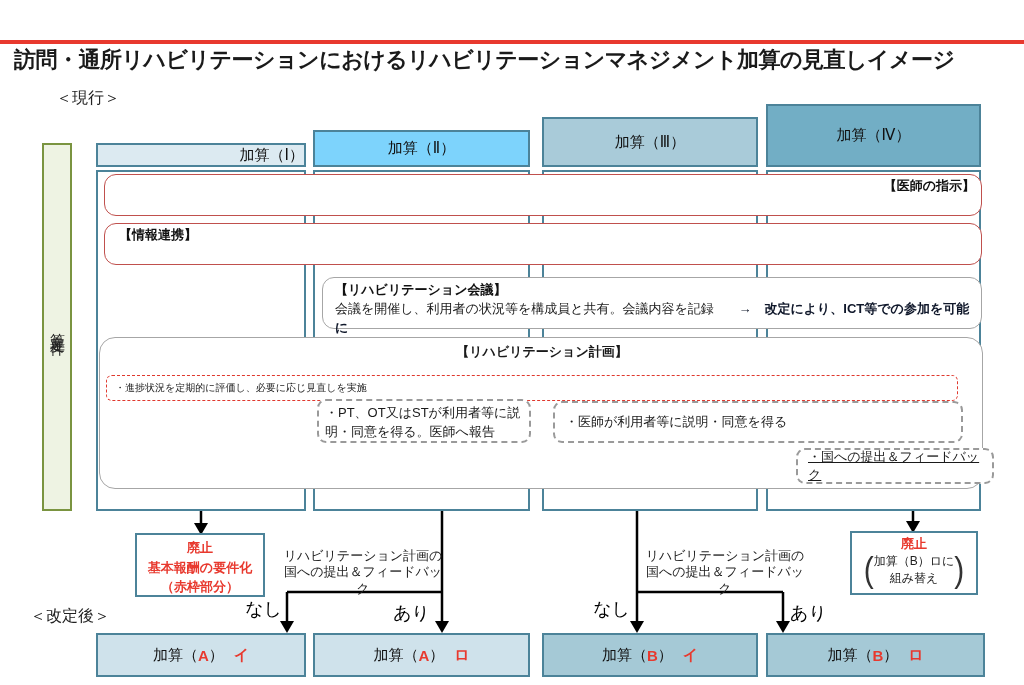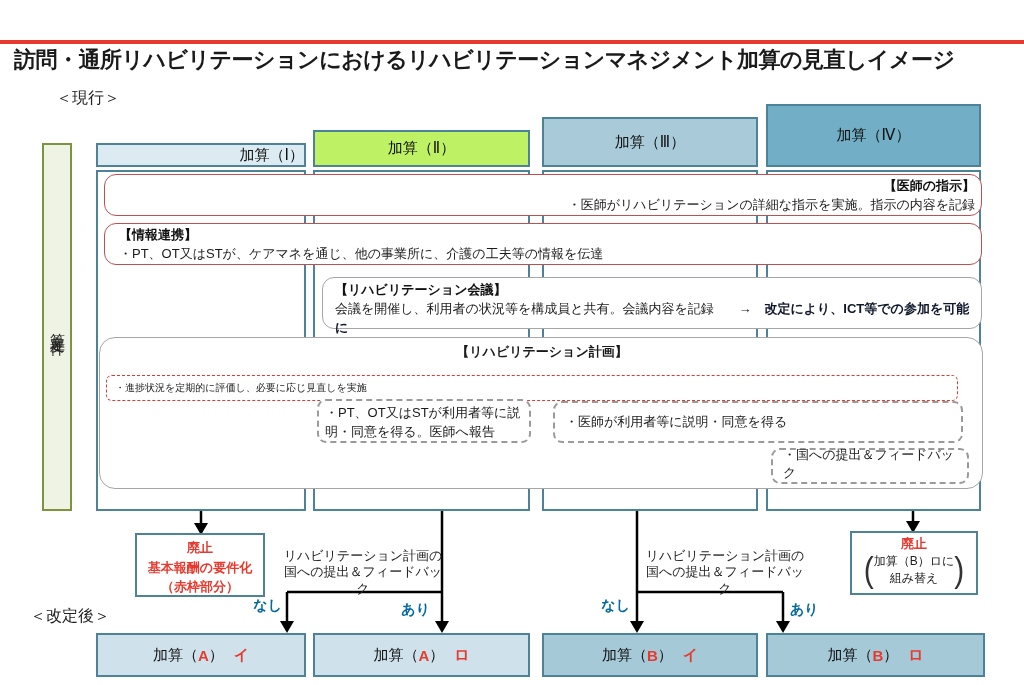--- a/index.html
+++ b/index.html
@@ -39,37 +39,37 @@
   .red-note{color:#0f172a;font-weight:bold;margin-left:21px;}
 
   .plan-box{left:99px;top:337px;width:884px;height:152px;border:1.8px solid #a6a6a6;
             border-radius:16px;background:#fff;}
   .plan-title{left:0;top:5px;width:884px;text-align:center;font-size:13px;font-weight:bold;}
   .dashed-red{left:6px;top:37px;width:852px;height:26px;border:1.5px dashed #e0392e;
               border-radius:6px;font-size:10px;line-height:23px;padding-left:8px;background:#fff;}
   .dashed-gray{border:2px dashed #9a9a9a;border-radius:9px;background:#fff;font-size:13px;}
   .plan-pt{left:217px;top:61px;width:214px;height:44px;padding:3px 6px 0 6px;line-height:1.45;}
   .plan-doc{left:453px;top:63px;width:410px;height:42px;display:flex;align-items:center;padding-left:10px;}
-  .plan-submit{left:671px;top:110px;width:198px;height:36px;display:flex;align-items:flex-end;padding-left:10px;}
+  .plan-submit{left:696px;top:110px;width:198px;height:36px;display:flex;align-items:center;padding-left:10px;text-decoration:underline;}
 
   .arrows{left:0;top:0;pointer-events:none;}
 
   .abolish{border:2.5px solid #4c8399;background:#fff;text-align:center;}
   .abolish-left{left:135px;top:533px;width:130px;height:64px;font-size:13px;font-weight:bold;
                 color:#e8392e;line-height:1.5;padding-top:3px;}
   .abolish-right{left:850px;top:531px;width:128px;height:64px;padding-top:2px;}
   .abolish-right .t1{font-size:13px;font-weight:bold;color:#e8392e;}
   .paren-row{display:flex;align-items:center;justify-content:center;}
   .bigparen{font-size:30px;font-weight:300;color:#333;line-height:1;transform:scaleY(1.15);}
   .paren-mid{font-size:12px;color:#222;line-height:1.4;}
 
   .branch-label{font-size:13px;line-height:1.25;text-align:center;color:#222;}
   .bl2{left:283px;top:548px;width:160px;}
   .bl3{left:645px;top:548px;width:160px;}
-  .yn{font-size:14px;color:#0369a1;font-weight:bold;}
+  .yn{font-size:18px;color:#000000;}
   .no2{left:230px;top:597px;width:52px;text-align:right;}
   .yes2{left:378px;top:601px;width:52px;text-align:right;}
   .no3{left:578px;top:597px;width:52px;text-align:right;}
   .yes3{left:790px;top:601px;width:52px;text-align:left;}
 
   .revised-box{top:633px;height:44px;border:2.5px solid #4c8399;display:flex;align-items:center;
                justify-content:center;font-size:15px;color:#111;}
   .rb1{left:96px;width:210px;} .rb2{left:313px;width:217px;}
   .rb3{left:542px;width:216px;} .rb4{left:766px;width:219px;}
   .red-letter{color:#e8392e;font-weight:bold;}
@@ -90,38 +90,36 @@
   </div>
 
   <div class="abs col-body cb1"></div>
   <div class="abs col-body cb2"></div>
   <div class="abs col-body cb3"></div>
   <div class="abs col-body cb4"></div>
 
   <div class="abs col-header ch1" style="background-color: rgb(220, 234, 241); justify-content: flex-end;">
     <span>加算（Ⅰ）</span>
   </div>
-  <div class="abs col-header ch2" style="background-color: #bef264;">
+  <div class="abs col-header ch2" style="background-color: #7dd3fc;">
     <span>加算（Ⅱ）</span>
   </div>
   <div class="abs col-header ch3" style="background-color: rgb(169, 203, 217);">
     <span>加算（Ⅲ）</span>
   </div>
   <div class="abs col-header ch4" style="background-color: rgb(114, 174, 197);">
     <span>加算（Ⅳ）</span>
   </div>
 
   <div class="abs req-red req-doctor">
     <div class="heading">【医師の指示】</div>
-    <div>・医師がリハビリテーションの詳細な指示を実施。指示の内容を記録</div>
   </div>
 
   <div class="abs req-red req-info">
     <div class="heading">【情報連携】</div>
-    <div>・PT、OT又はSTが、ケアマネを通じ、他の事業所に、介護の工夫等の情報を伝達</div>
   </div>
 
   <div class="abs req-gray req-meeting">
     <div class="heading">【リハビリテーション会議】</div>
     <div>
       <span>会議を開催し、利用者の状況等を構成員と共有。会議内容を記録</span>
       <span class="red-note">→　改定により、ICT等での参加を可能に</span>
     </div>
   </div>
 

